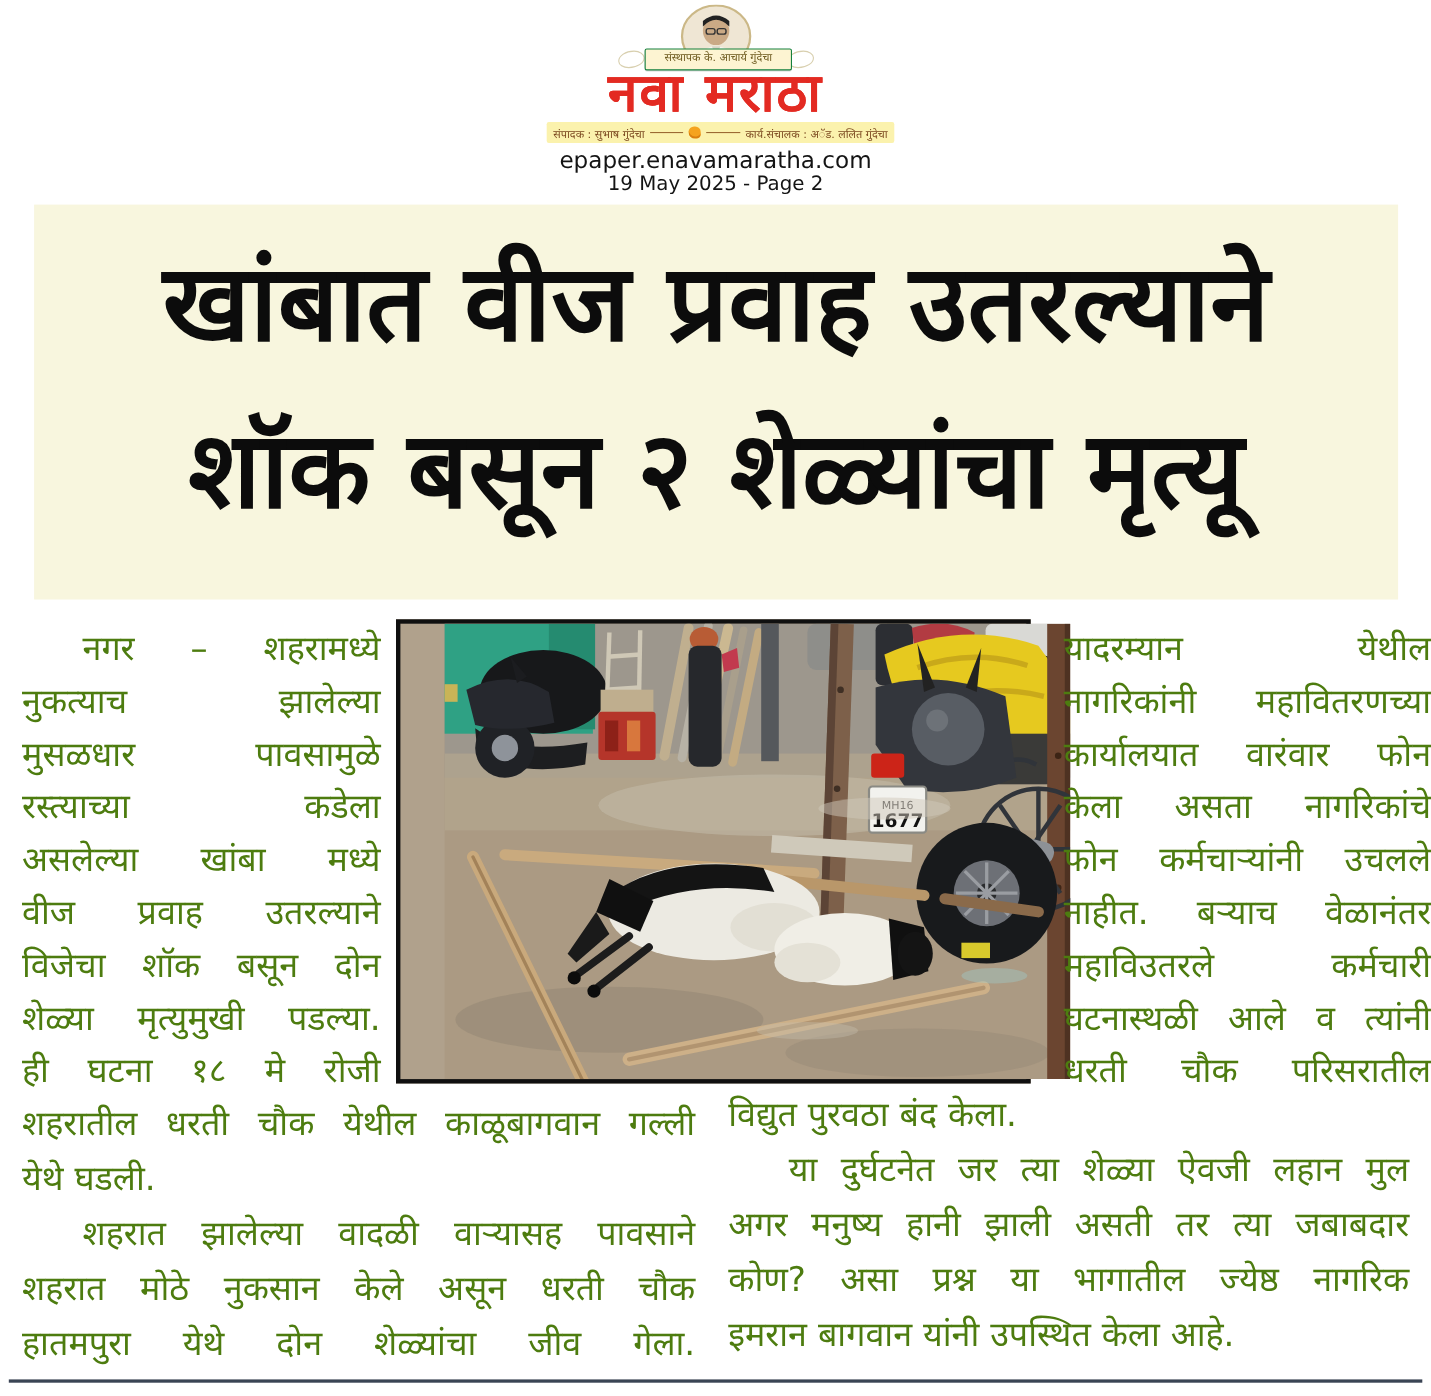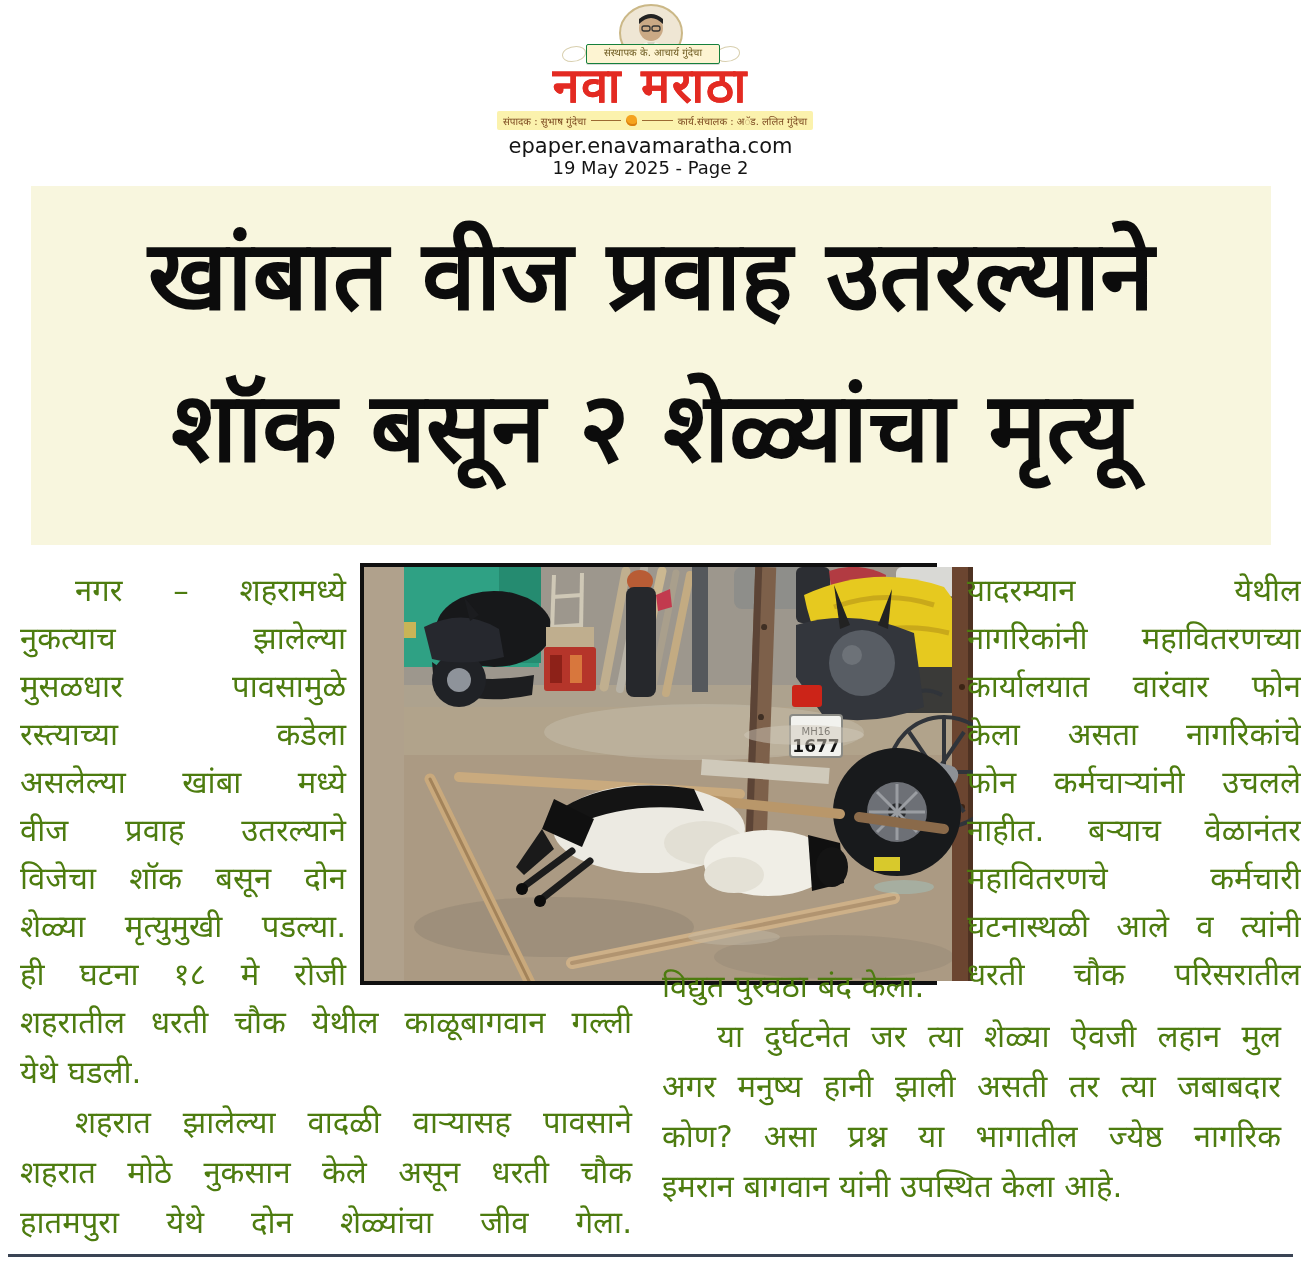--- a/index.html
+++ b/index.html
@@ -30,21 +30,21 @@
   
   .headline{position:absolute;left:31px;top:186px;width:1240px;height:359px;background:#f8f6de;
             text-align:center;}
   .headline .hl{font-weight:800;color:#0c0c0c;font-size:97px;line-height:152px;white-space:nowrap;}
   .headline .hl1{margin-top:14px;}
 
   
   .colL{position:absolute;left:20px;top:566px;width:326px;}
   .colR{position:absolute;left:947px;top:566px;width:334px;margin-left:20px;}
   .wideL{position:absolute;left:20px;top:997px;width:612px;}
-  .wideR{position:absolute;left:662px;top:961px;width:619px;}
+  .wideR{position:absolute;left:662px;top:989px;width:619px;}
   .ln{font-size:31px;line-height:48px;height:48px;color:#4d7c0f;
       text-align:justify;text-align-last:justify;white-space:nowrap;}
   .wideL .ln,.wideR .ln{line-height:50px;height:50px;white-space:normal;}
   .ln.end{text-align-last:left;}
   .ln.ind{text-indent:55px;}
 
   
   .photo{position:absolute;left:360px;top:563px;width:577px;height:422px;
          border:4px solid #101010;box-sizing:border-box;background:#b0a18c;padding-left:40px;}
   .photo svg{display:block;}
@@ -244,21 +244,21 @@
     <div class="ln">ही घटना १८ मे रोजी</div>
   </div>
 
   <div class="colR">
     <div class="ln">यादरम्यान येथील</div>
     <div class="ln">नागरिकांनी महावितरणच्या</div>
     <div class="ln">कार्यालयात वारंवार फोन</div>
     <div class="ln">केला असता नागरिकांचे</div>
     <div class="ln">फोन कर्मचाऱ्यांनी उचलले</div>
     <div class="ln">नाहीत. बऱ्याच वेळानंतर</div>
-    <div class="ln">महावितरणचे कर्मचारी</div>
+    <div class="ln">महाविउतरले कर्मचारी</div>
     <div class="ln">घटनास्थळी आले व त्यांनी</div>
     <div class="ln">धरती चौक परिसरातील</div>
   </div>
 
   <div class="wideL">
     <div class="ln">शहरातील धरती चौक येथील काळूबागवान गल्ली</div>
     <div class="ln end">येथे घडली.</div>
     <div class="ln ind">शहरात झालेल्या वादळी वाऱ्यासह पावसाने</div>
     <div class="ln">शहरात मोठे नुकसान केले असून धरती चौक</div>
     <div class="ln">हातमपुरा येथे दोन शेळ्यांचा जीव गेला.</div>

